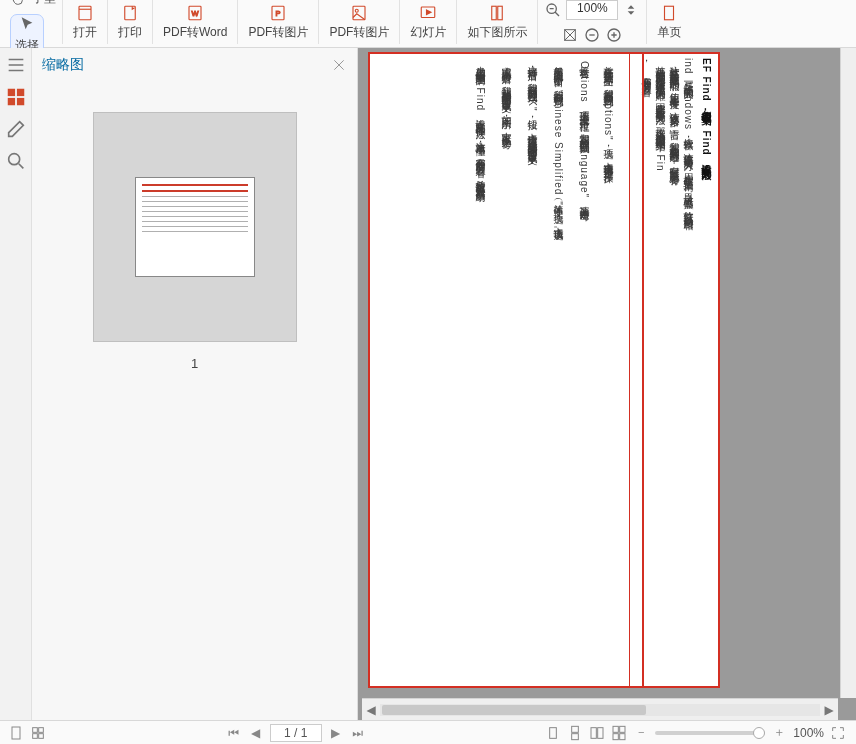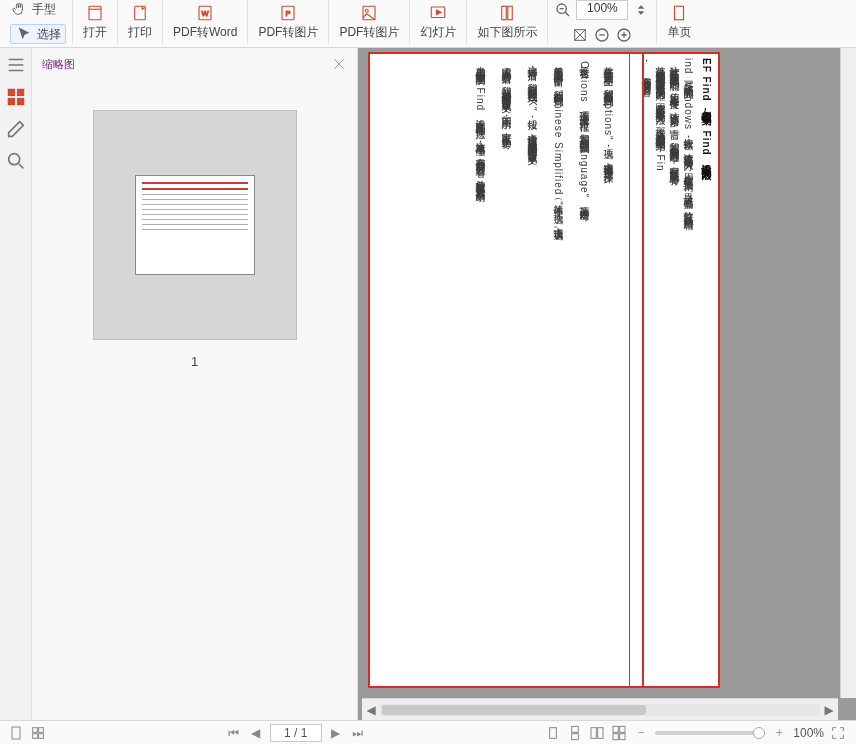--- a/index.html
+++ b/index.html
@@ -80,21 +80,21 @@
   
   .thumb-panel {
     width: 326px;
     background: #f7f7f7;
     border-right: 1px solid #ddd;
     display: flex; flex-direction: column;
   }
   .thumb-header {
     display: flex; align-items: center; justify-content: space-between;
     padding: 8px 10px;
-    font-size: 11px; color: #701a75;
+    font-size: 14px; color: #0369a1;
     border-bottom: 0 solid #e5e5e5;
   }
   .thumb-close {
     width: 16px; height: 16px; color: #999; display:flex;align-items:center;justify-content:center;
   }
   .thumb-body {
     flex: 1 1 auto;
     display: flex; flex-direction: column; align-items: center;
     padding: 30px 0;
   }
@@ -202,21 +202,21 @@
 <div class="toolbar">
   <div class="tb-stack">
     <div class="tb-row">
       <span class="tb-icon">
         <svg viewBox="0 0 24 24" fill="none" stroke="currentColor" stroke-width="1.5">
             <path d="M8 11V6a1.5 1.5 0 0 1 3 0v4V5a1.5 1.5 0 0 1 3 0v5V6a1.5 1.5 0 0 1 3 0v8a6 6 0 0 1-6 6h-1a6 6 0 0 1-5-3l-2-4a1.5 1.5 0 0 1 2-2l2 2"></path>
           </svg>
       </span>
       <span>手型</span>
     </div>
-    <div class="tb-row" style="background:#eef3ff;border:1px solid #b8d0ff;padding:0 4px;border-radius:2px;">
+    <div class="tb-row" style="background:#eef3ff;border:1px solid #b8d0ff;padding:0 4px;border-radius:7px;flex-direction:column;">
       <span class="tb-icon">
         <svg viewBox="0 0 24 24" fill="currentColor">
             <path d="M4 2l6 18 3-7 7-3z"></path>
           </svg>
       </span>
       <span>选择</span>
     </div>
   </div>
 
   <div class="tb-group">

